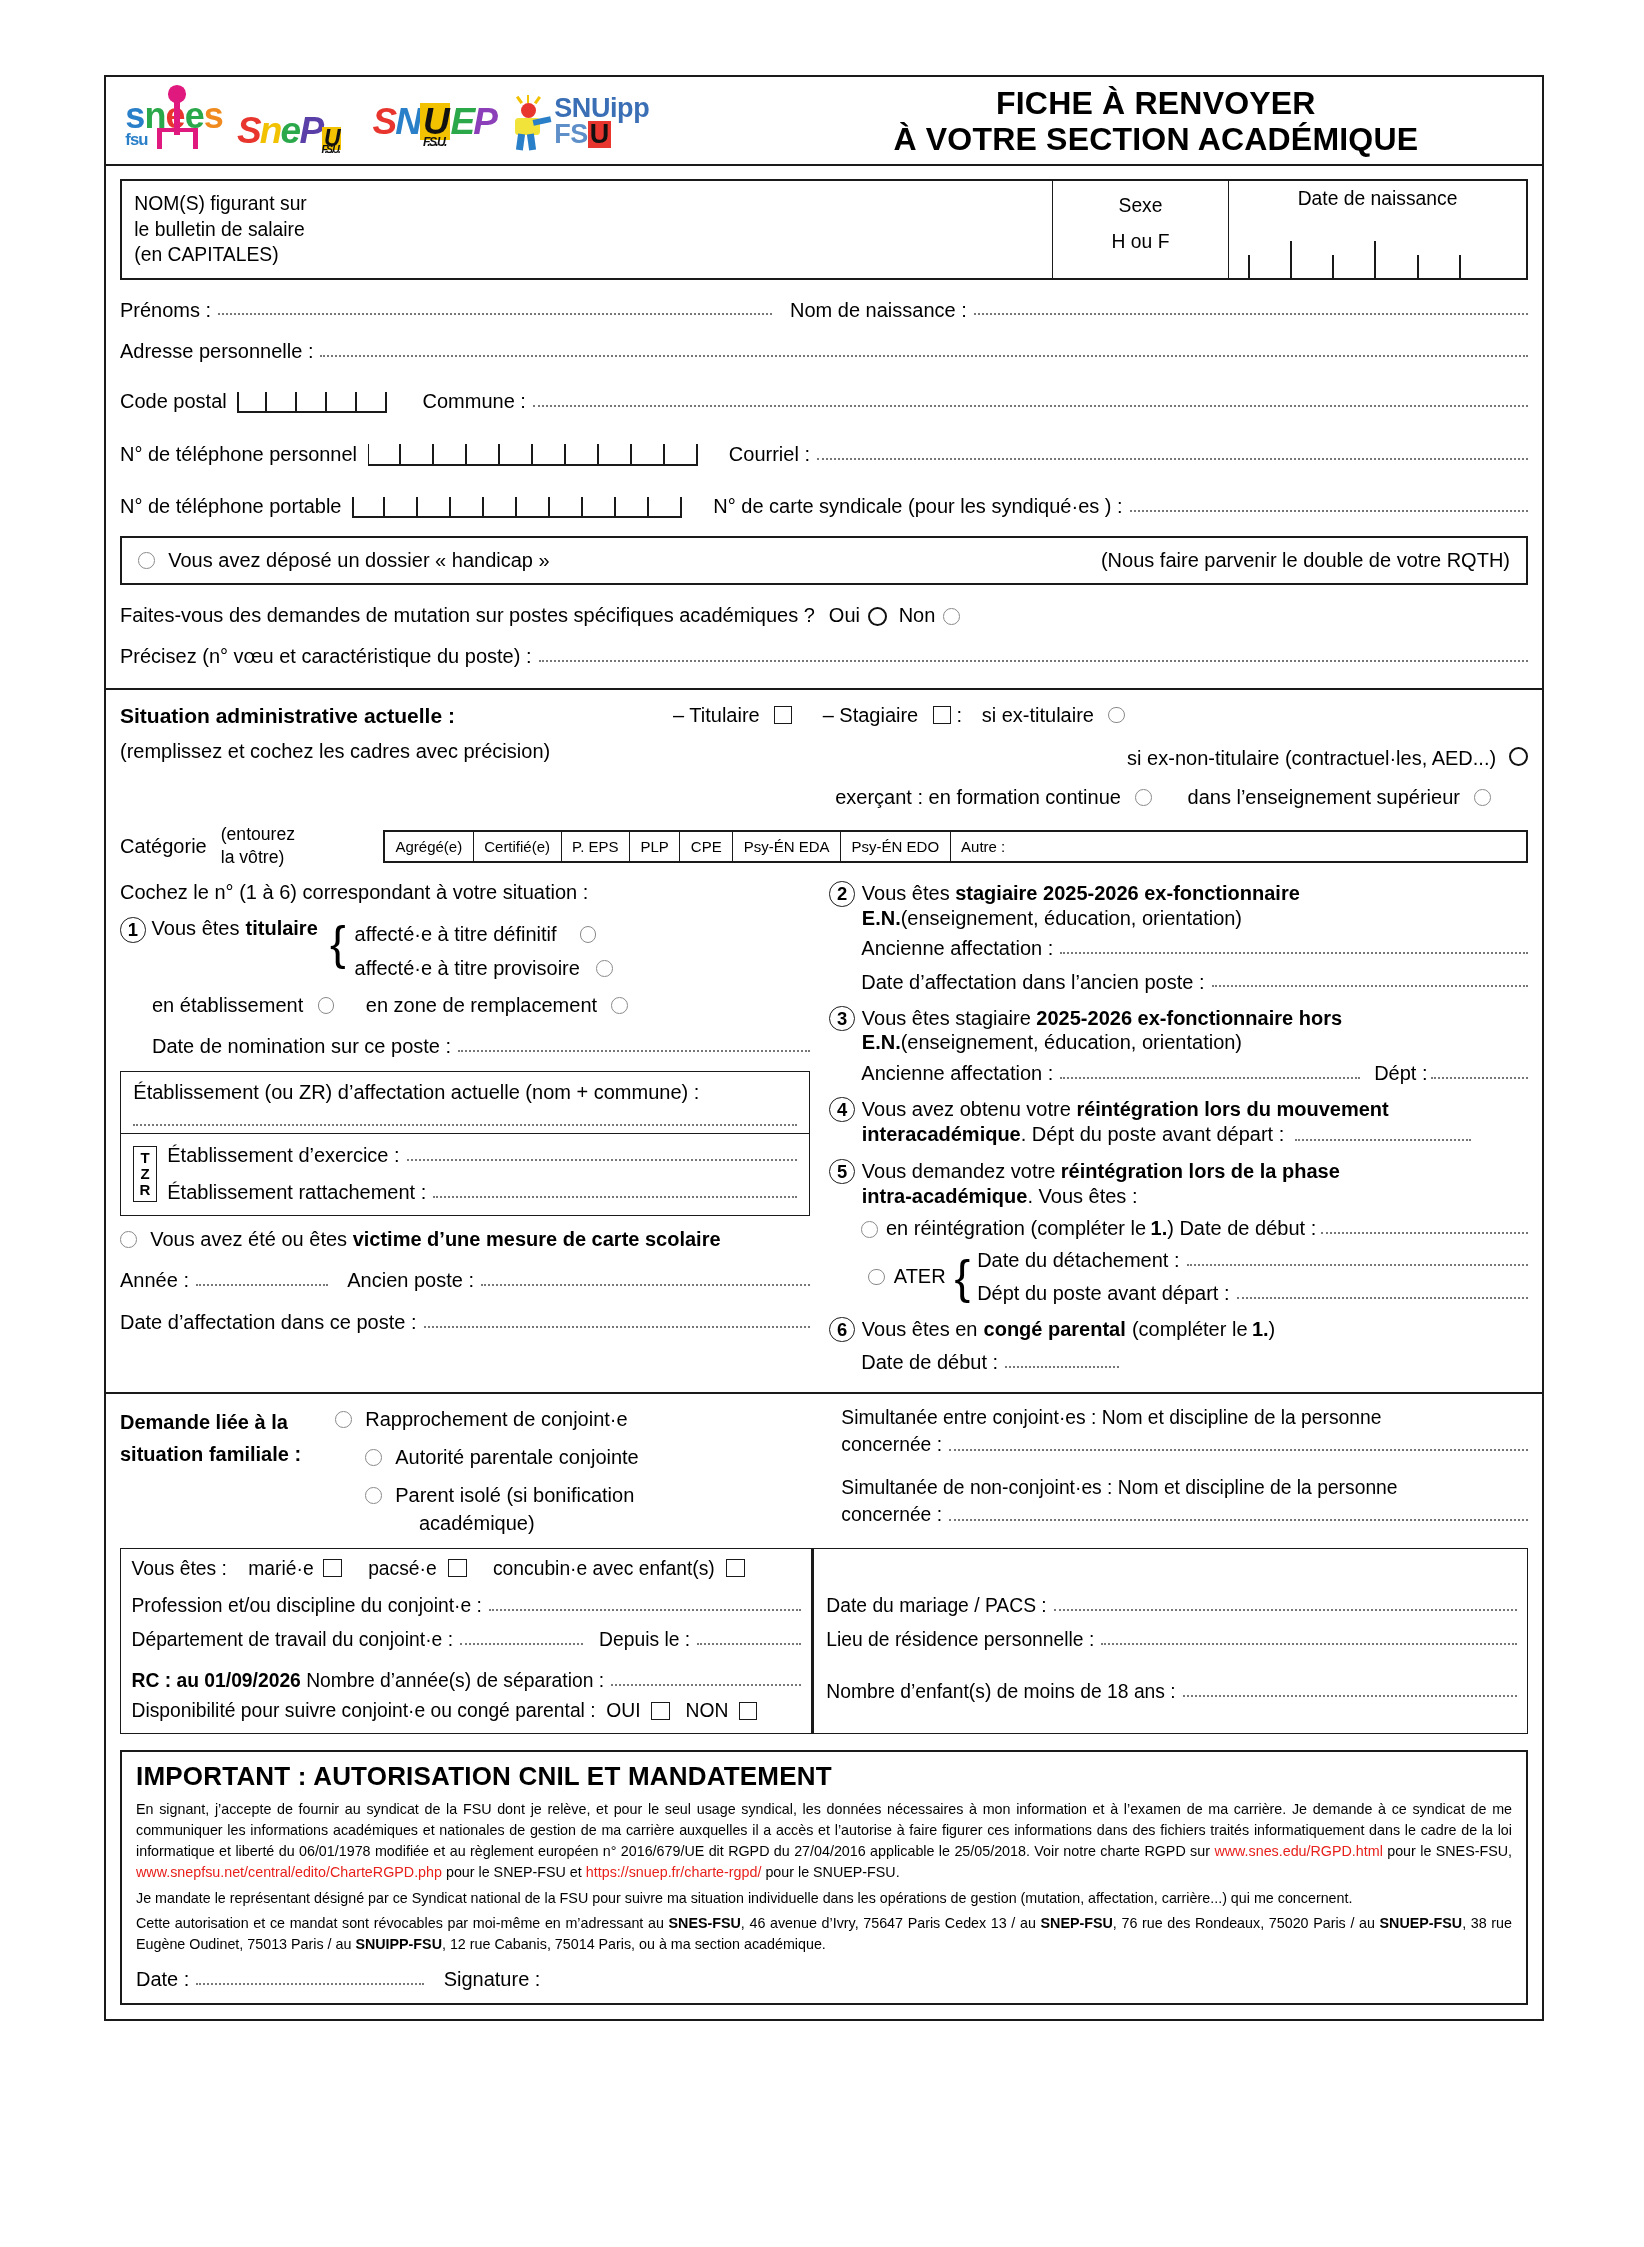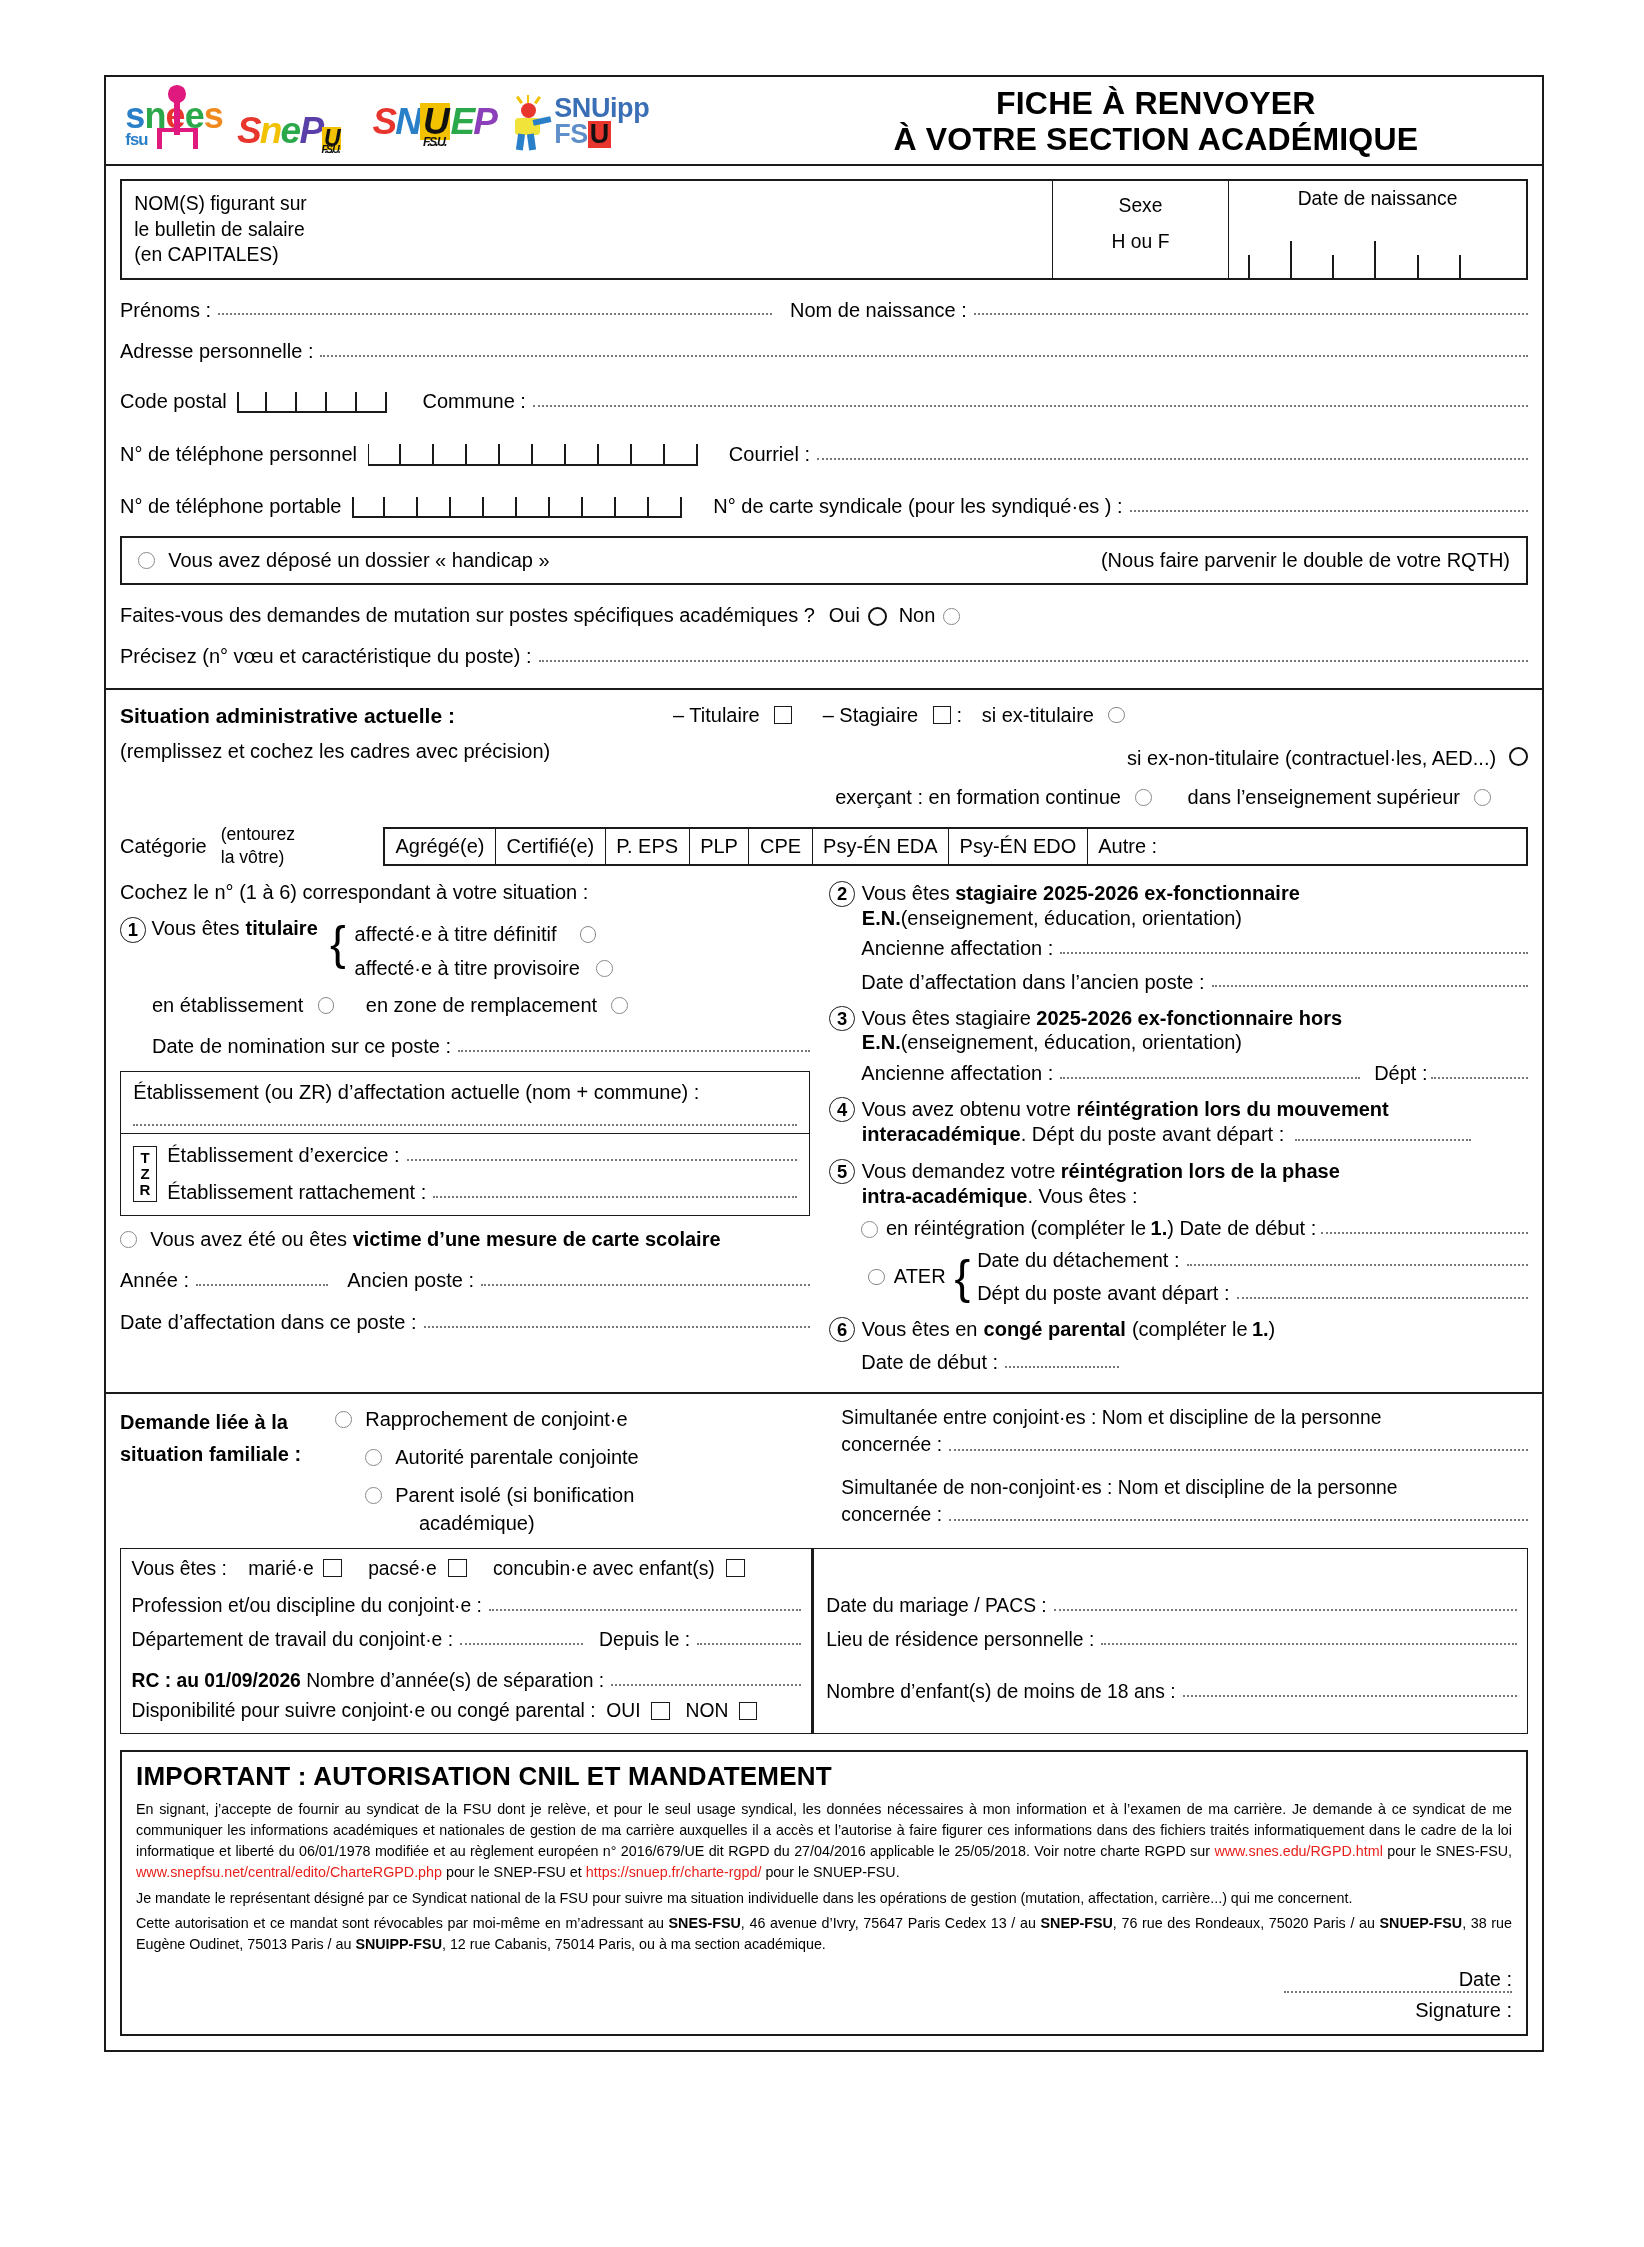--- a/index.html
+++ b/index.html
@@ -107,21 +107,21 @@
   .sit-left .t2 { margin-top:12.3px; }
   .sit-right { flex:1; }
   .sit-right .r1 { white-space:nowrap; }
   .sit-right .r2 { text-align:right; margin-top:20px; }
   .sit-right .r3 { text-align:right; margin-top:16.7px; padding-right:37px; }
 
   .cat-row { display:flex; align-items:center; margin-top:14px; font-size:20px; }
   .cat-lab { flex:0 0 263px; display:flex; align-items:center; }
   .cat-lab .ent { font-size:17.6px; line-height:1.3; margin-left:14px; }
   .cat-table { flex:1; display:flex; border:2.6px solid #1a1a1a; }
-  .cat-table div { border-right:1.8px solid #1a1a1a; padding:6.1px 10.5px; font-size:20px; white-space:nowrap; }
+  .cat-table div { border-right:1.8px solid #1a1a1a; padding:6.1px 10.5px; font-size:15px; white-space:nowrap; }
   .cat-table div:last-child { border-right:none; flex:1; }
 
   .two-col { display:flex; margin-top:12.3px; }
   .col-l { flex:0 0 718px; padding:0 14px 0 14px; }
   .col-r { flex:1; padding:0 14px 0 5.3px; }
 
   .num { display:inline-flex; align-items:center; justify-content:center; width:25.5px; height:25.5px; border:1.8px solid #1a1a1a; border-radius:50%; font-weight:bold; font-size:18.4px; vertical-align:-4.4px; }
 
   .brace { font-size:47px; line-height:0.55; font-weight:300; display:inline-block; vertical-align:middle; }
 
@@ -137,21 +137,21 @@
 
   .mar-box { border:1.8px solid #1a1a1a; margin:10.5px 14px 0 14px; display:flex; }
   .mar-l { flex:0 0 693px; padding:8.8px 10.5px 10.5px 10.5px; font-size:19.3px; border-right:3.5px solid #1a1a1a; }
   .mar-r { flex:1; padding:46px 10.5px 10.5px 12.3px; font-size:19.3px; }
 
   
   .cnil { border:2.6px solid #1a1a1a; margin:16px 14px 14px 14px; padding:8.8px 14px 12.3px 14px; }
   .cnil h3 { margin:0 0 7px 0; font-size:26px; font-weight:bold; letter-spacing:0.2px; }
   .cnil p { margin:0; font-size:14.3px; line-height:1.48; text-align:justify; }
   .cnil .red { color:#e8201b; }
-  .cnil .sig { display:flex; align-items:flex-end; font-size:20px; margin-top:12.3px;flex-direction:column; }
+  .cnil .sig { display:flex; align-items:flex-end; font-size:20px; margin-top:12.3px; }
 
   .dot { border-bottom:2.6px dotted #777; }
 </style>
 </head>
 <body>
 
 <div class="page">
 <div class="outer-frame">
 
   <div class="header">

